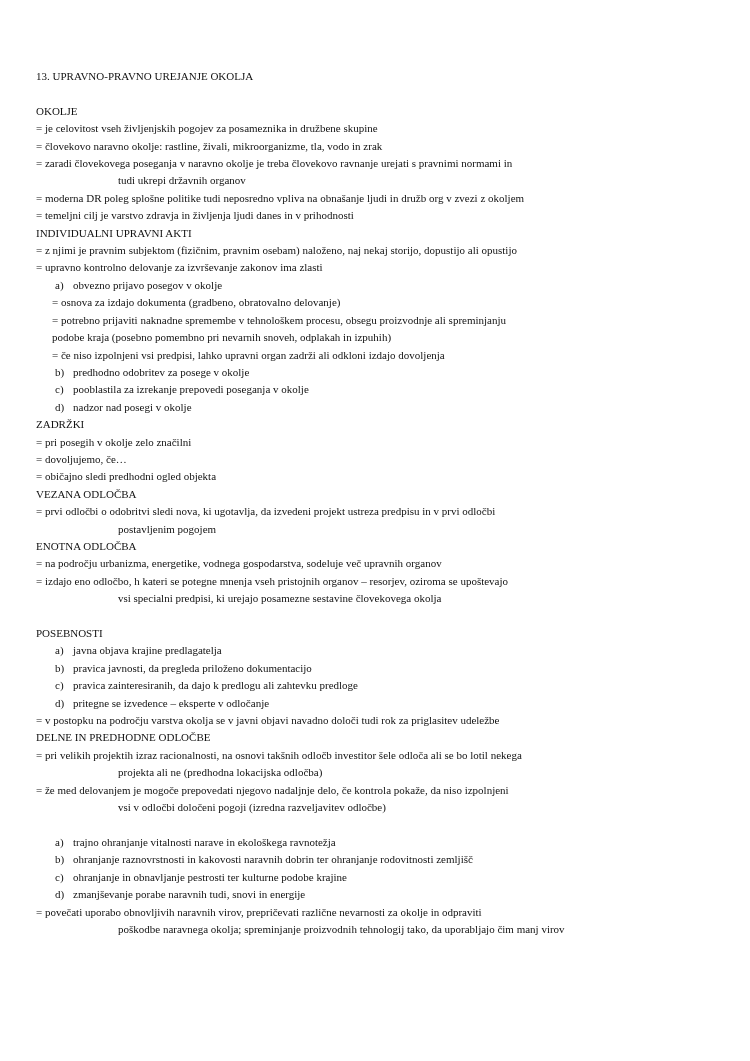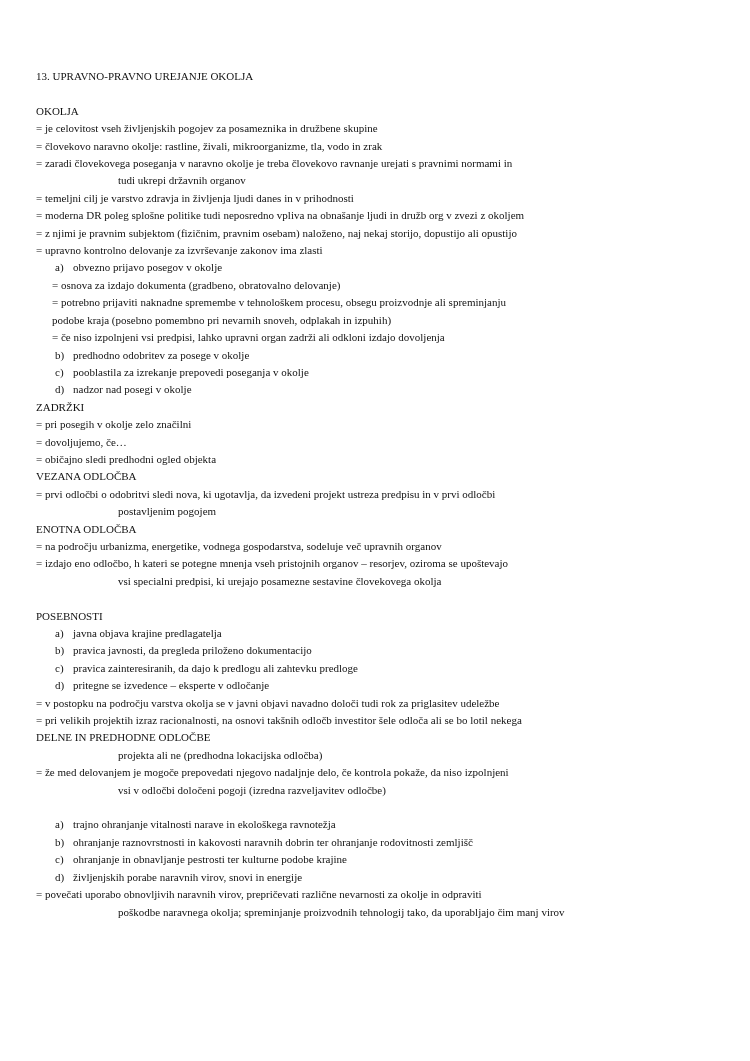--- a/index.html
+++ b/index.html
@@ -37,27 +37,28 @@
     width: 18px;
   }
 </style>
 </head>
 <body>
 
 <div class="doc-page">
   <div>
       <div class="line title">13. UPRAVNO-PRAVNO UREJANJE OKOLJA</div>
       <div class="line blank">&nbsp;</div>
-      <div class="line h">OKOLJA</div>
+      <div class="line h">OKOLJE</div>
       <div class="line p">= je celovitost vseh življenjskih pogojev za posameznika in družbene skupine</div>
       <div class="line p">= človekovo naravno okolje: rastline, živali, mikroorganizme, tla, vodo in zrak</div>
       <div class="line p">= zaradi človekovega poseganja v naravno okolje je treba človekovo ravnanje urejati s pravnimi normami in</div>
       <div class="line cont">tudi ukrepi državnih organov</div>
+      <div class="line p">= moderna DR poleg splošne politike tudi neposredno vpliva na obnašanje ljudi in družb org v zvezi z okoljem</div>
       <div class="line p">= temeljni cilj je varstvo zdravja in življenja ljudi danes in v prihodnosti</div>
-      <div class="line p">= moderna DR poleg splošne politike tudi neposredno vpliva na obnašanje ljudi in družb org v zvezi z okoljem</div>
+      <div class="line h">INDIVIDUALNI UPRAVNI AKTI</div>
       <div class="line p">= z njimi je pravnim subjektom (fizičnim, pravnim osebam) naloženo, naj nekaj storijo, dopustijo ali opustijo</div>
       <div class="line p">= upravno kontrolno delovanje za izvrševanje zakonov ima zlasti</div>
       <div class="line li"><span class="marker">a)</span><span>obvezno prijavo posegov v okolje</span></div>
       <div class="line sub">= osnova za izdajo dokumenta (gradbeno, obratovalno delovanje)</div>
       <div class="line sub">= potrebno prijaviti naknadne spremembe v tehnološkem procesu, obsegu proizvodnje ali spreminjanju</div>
       <div class="line sub">podobe kraja (posebno pomembno pri nevarnih snoveh, odplakah in izpuhih)</div>
       <div class="line sub">= če niso izpolnjeni vsi predpisi, lahko upravni organ zadrži ali odkloni izdajo dovoljenja</div>
       <div class="line li"><span class="marker">b)</span><span>predhodno odobritev za posege v okolje</span></div>
       <div class="line li"><span class="marker">c)</span><span>pooblastila za izrekanje prepovedi poseganja v okolje</span></div>
       <div class="line li"><span class="marker">d)</span><span>nadzor nad posegi v okolje</span></div>
@@ -72,26 +73,26 @@
       <div class="line p">= na področju urbanizma, energetike, vodnega gospodarstva, sodeluje več upravnih organov</div>
       <div class="line p">= izdajo eno odločbo, h kateri se potegne mnenja vseh pristojnih organov – resorjev, oziroma se upoštevajo</div>
       <div class="line cont">vsi specialni predpisi, ki urejajo posamezne sestavine človekovega okolja</div>
       <div class="line blank">&nbsp;</div>
       <div class="line h">POSEBNOSTI</div>
       <div class="line li"><span class="marker">a)</span><span>javna objava krajine predlagatelja</span></div>
       <div class="line li"><span class="marker">b)</span><span>pravica javnosti, da pregleda priloženo dokumentacijo</span></div>
       <div class="line li"><span class="marker">c)</span><span>pravica zainteresiranih, da dajo k predlogu ali zahtevku predloge</span></div>
       <div class="line li"><span class="marker">d)</span><span>pritegne se izvedence – eksperte v odločanje</span></div>
       <div class="line p">= v postopku na področju varstva okolja se v javni objavi navadno določi tudi rok za priglasitev udeležbe</div>
+      <div class="line h">DELNE IN PREDHODNE ODLOČBE</div>
       <div class="line p">= pri velikih projektih izraz racionalnosti, na osnovi takšnih odločb investitor šele odloča ali se bo lotil nekega</div>
-      <div class="line h">DELNE IN PREDHODNE ODLOČBE</div>
       <div class="line cont">projekta ali ne (predhodna lokacijska odločba)</div>
       <div class="line p">= že med delovanjem je mogoče prepovedati njegovo nadaljnje delo, če kontrola pokaže, da niso izpolnjeni</div>
       <div class="line cont">vsi v odločbi določeni pogoji (izredna razveljavitev odločbe)</div>
       <div class="line blank">&nbsp;</div>
       <div class="line li"><span class="marker">a)</span><span>trajno ohranjanje vitalnosti narave in ekološkega ravnotežja</span></div>
       <div class="line li"><span class="marker">b)</span><span>ohranjanje raznovrstnosti in kakovosti naravnih dobrin ter ohranjanje rodovitnosti zemljišč</span></div>
       <div class="line li"><span class="marker">c)</span><span>ohranjanje in obnavljanje pestrosti ter kulturne podobe krajine</span></div>
-      <div class="line li"><span class="marker">d)</span><span>življenjskih porabe naravnih virov, snovi in energije</span></div>
+      <div class="line li"><span class="marker">d)</span><span>zmanjševanje porabe naravnih tudi, snovi in energije</span></div>
       <div class="line p">= povečati uporabo obnovljivih naravnih virov, prepričevati različne nevarnosti za okolje in odpraviti</div>
       <div class="line cont">poškodbe naravnega okolja; spreminjanje proizvodnih tehnologij tako, da uporabljajo čim manj virov</div>
     </div>
 </div>
 
 </body></html>

